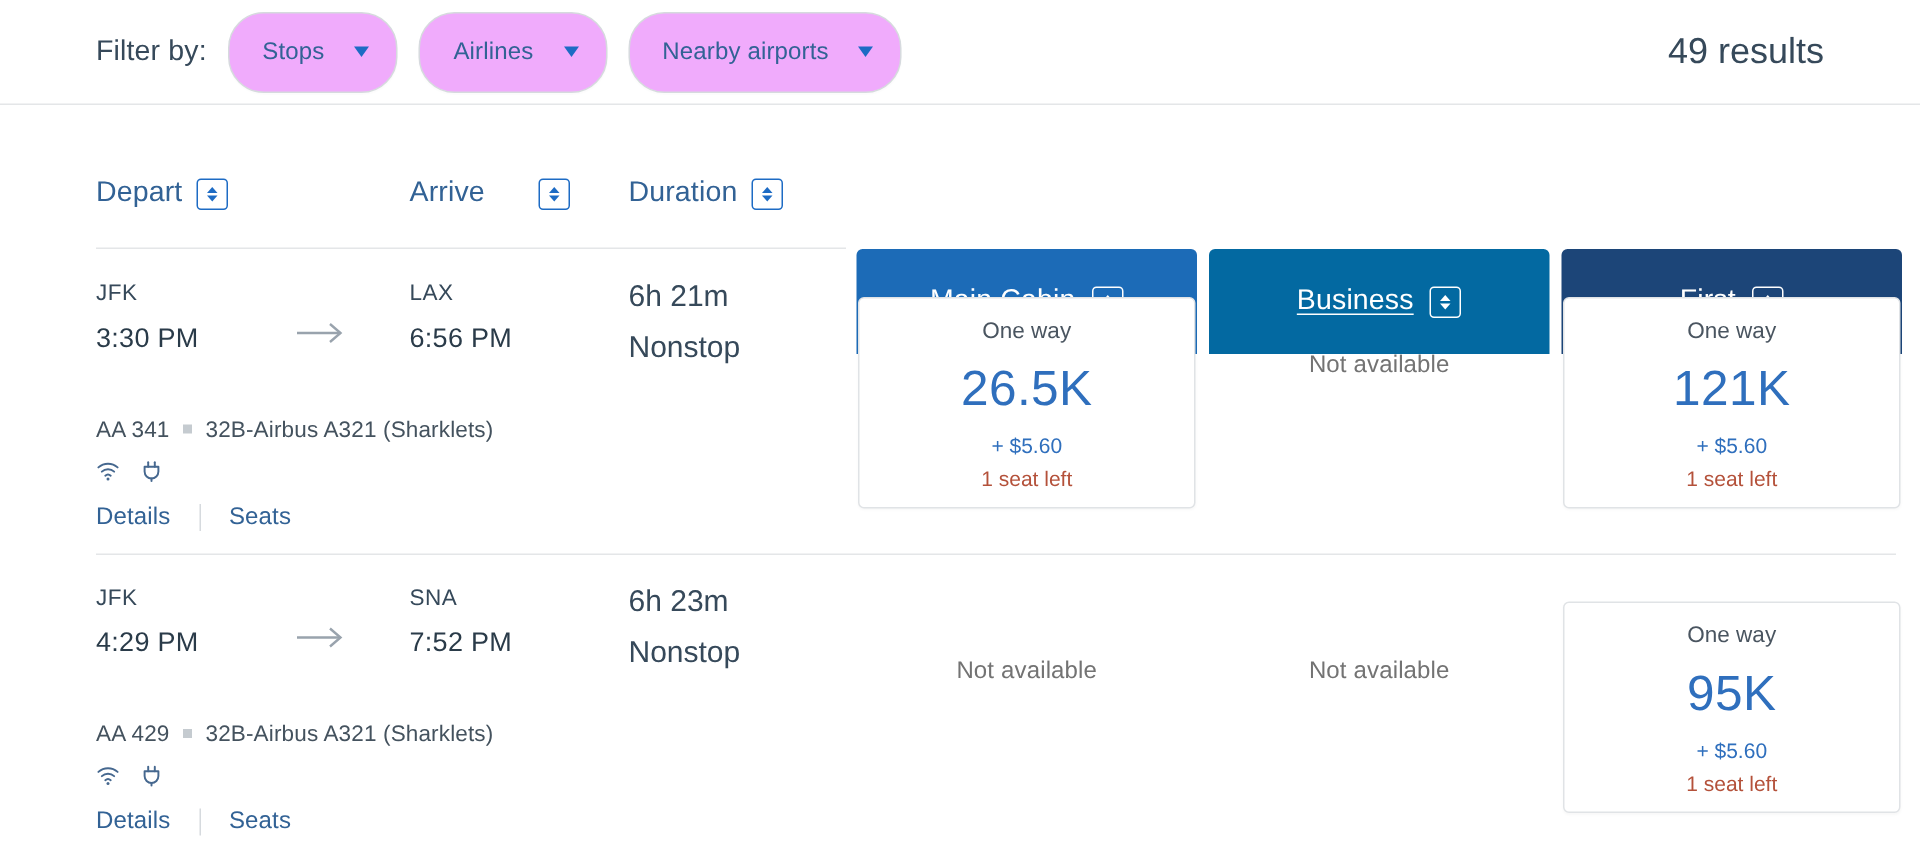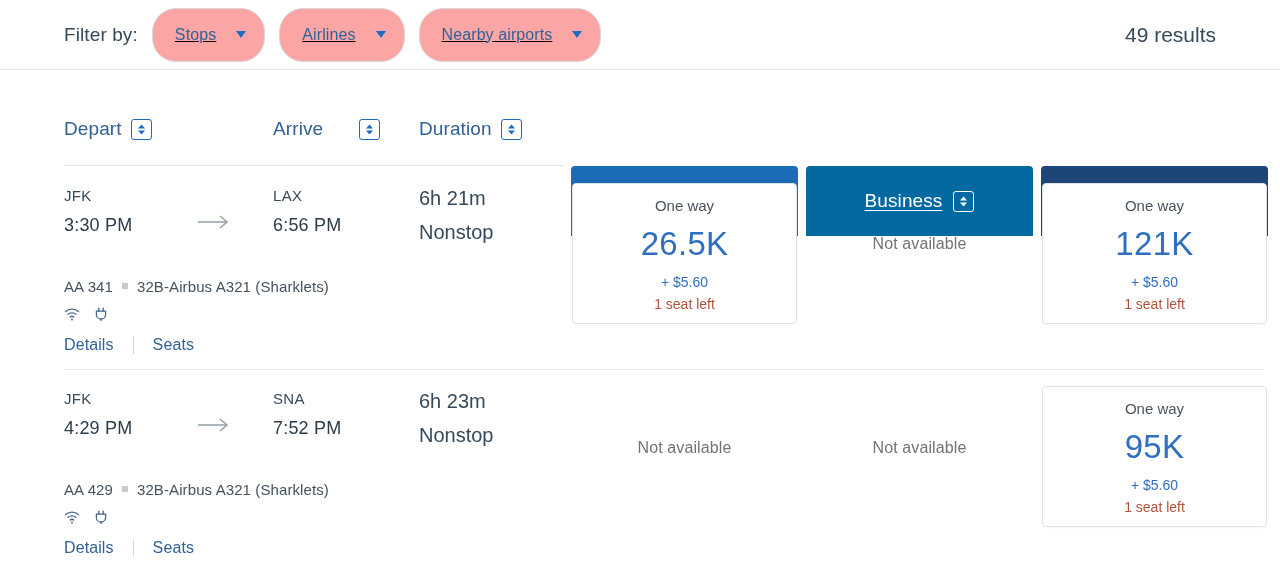--- a/index.html
+++ b/index.html
@@ -18,31 +18,30 @@
     display: flex; align-items: center;
     padding: 0 64px;
     border-bottom: 1px solid #e4e6e8;
   }
   .filter-label {
     font-size: 19px; color: #36495a; letter-spacing: .1px;
     margin-right: 14px; white-space: nowrap;
   }
   .pill {
     height: 54px; border: 1px solid #d6dade; border-radius: 24px;
-    background: #fca5a5; display: inline-flex; align-items: center;
+    background: #f0abfc; display: inline-flex; align-items: center;
     padding: 0 18px 0 22px; margin-right: 14px; cursor: pointer;
     box-shadow: 0 1px 1px rgba(0,0,0,0.015);
-    text-decoration: underline;
   }
   .pill-label { font-size: 16px; color: #326295; letter-spacing:.1px; white-space: nowrap; }
   .caret { margin-left: 20px; width: 0; height: 0;
     border-left: 5.5px solid transparent; border-right: 5.5px solid transparent;
     border-top: 7px solid #1d6bc4; }
   .results-count {
-    margin-left: auto; font-size: 21px; color: #36495a; white-space: nowrap;
+    margin-left: auto; font-size: 24px; color: #36495a; white-space: nowrap;
   }
 
   
   .header-row {
     position: absolute; left: 0; top: 70px; width: 1280px; height: 96px;
   }
   .header-underline {
     position: absolute; left: 64px; top: 95px; width: 500px; height: 1px; background: #e4e6e8;
   }
   .sort-head {
@@ -108,21 +107,21 @@
 
   
   .price-cell { position: absolute; top: 17px; width: 227px; display: flex; justify-content: center; }
   .pc-main { left: 571px; }
   .pc-business { left: 806px; }
   .pc-first { left: 1041px; }
 
   .price-card {
     width: 225px; border: 1px solid #e0e3e6; border-radius: 4px;
     background: #fff; padding: 14px 0 12px 0; text-align: center;
-    box-shadow: 0 1px 2px rgba(0,0,0,0.03); cursor: pointer;
+    box-shadow: 0 1px 2px rgba(0,0,0,0.03); cursor: pointer; margin-top: 15px;
   }
   .pc-oneway { font-size: 15px; color: #4a5560; line-height: 1; }
   .pc-miles { font-size: 33px; color: #2f6fbd; line-height: 1; margin-top: 14px; font-weight: 400; letter-spacing: .3px; }
   .pc-tax { font-size: 14px; color: #2f6fbd; line-height: 1; margin-top: 15px; }
   .pc-seats { font-size: 14px; color: #b4513a; line-height: 1; margin-top: 8px; }
 
   .not-available {
     width: 227px; text-align: center; font-size: 16px; color: #737373;
     letter-spacing: .1px;
   }

